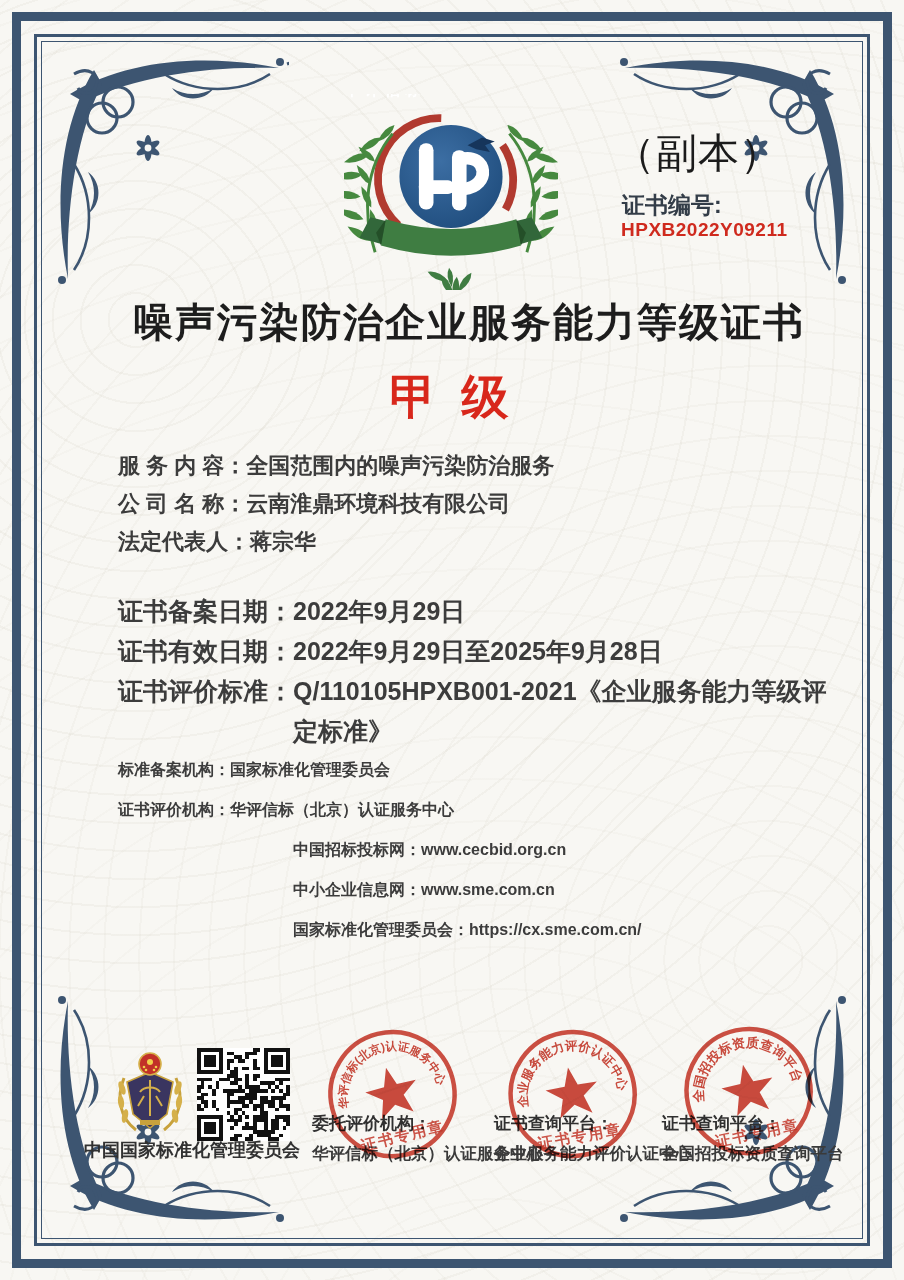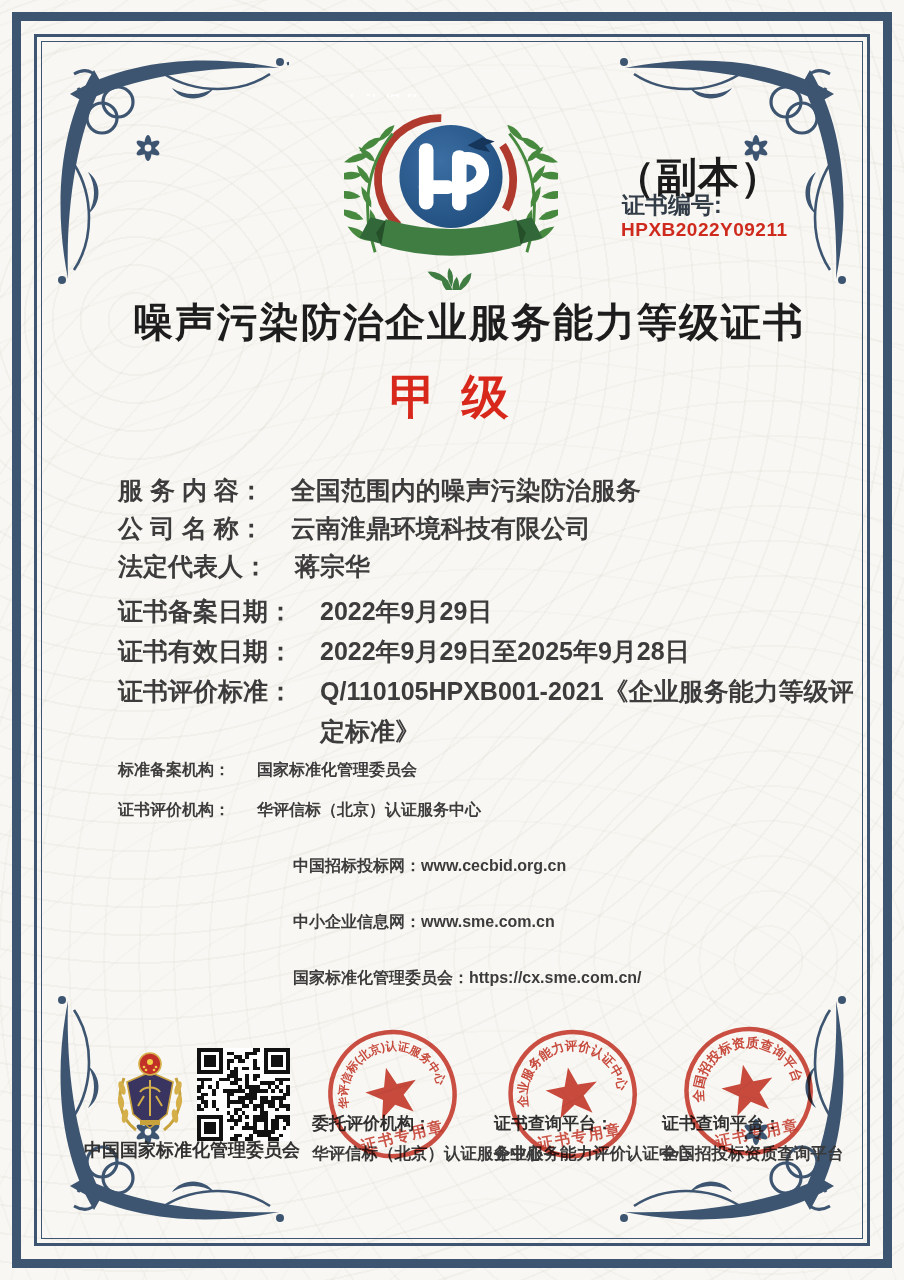--- a/index.html
+++ b/index.html
@@ -26,38 +26,38 @@
   .frame-inner{position:absolute;inset:34px;border:3px solid var(--slate);}
   .frame-inner2{position:absolute;inset:41px;border:1px solid var(--slate);}
   .corner{position:absolute;width:245px;height:245px;color:var(--slate);}
   .corner.tl{top:44px;left:44px;}
   .corner.tr{top:44px;right:44px;transform:scaleX(-1);}
   .corner.bl{bottom:44px;left:44px;transform:scaleY(-1);}
   .corner.br{bottom:44px;right:44px;transform:scale(-1,-1);}
 
   .logo{position:absolute;left:344px;top:94px;width:214px;height:196px;}
 
-  .copy-label{position:absolute;left:614px;top:126px;font-size:41px;font-weight:700;color:#1b1b1b;letter-spacing:1px;margin-top:24px;}
+  .copy-label{position:absolute;left:614px;top:126px;font-size:41px;font-weight:400;color:#1b1b1b;letter-spacing:1px;}
   .certno-label{position:absolute;left:622px;top:190px;font-size:23px;font-weight:700;color:#333d48;}
   .certno{position:absolute;left:621px;top:219px;font-size:19px;font-weight:800;color:var(--red);letter-spacing:.5px;}
 
   .title{position:absolute;left:17px;top:295px;width:100%;text-align:center;
     font-size:40px;font-weight:900;color:#1d1d1d;letter-spacing:2px;}
   .grade{position:absolute;left:0;top:366px;width:100%;text-align:center;
     font-size:47px;font-weight:900;color:#d8271b;letter-spacing:6px;}
 
   .info{position:absolute;left:118px;color:var(--body);font-weight:700;}
   .info .row{display:flex;align-items:flex-start;}
   .info .lbl{white-space:nowrap;}
-  .info .val{white-space:nowrap;margin-left:27px;}
+  .info .val{white-space:nowrap;}
   .info .val.wrap{white-space:normal;display:inline-block;width:548px;}
-  .info1{top:471px;font-size:25px;line-height:38px;}
+  .info1{top:447px;font-size:22px;line-height:38px;}
   .info2{top:591px;font-size:25px;line-height:40px;}
   .info3{top:750px;font-size:16px;line-height:40px;}
-  .info .indent{margin-left:175px;margin-top:16px;}
+  .info .indent{margin-left:175px;}
 
   .footer-caption{position:absolute;left:84px;top:1138px;width:228px;text-align:left;
     font-size:18px;font-weight:700;color:#313131;}
   .emblem{position:absolute;left:110px;top:1050px;width:80px;height:90px;}
   .qr{position:absolute;left:197px;top:1048px;width:93px;height:93px;}
 
   .seal{position:absolute;width:142px;height:142px;mix-blend-mode:multiply;z-index:3;}
   .seal1{left:322px;top:1025px;transform:rotate(-14deg);}
   .seal2{left:502px;top:1025px;transform:rotate(-10deg);}
   .seal3{left:678px;top:1022px;transform:rotate(-12deg);}

